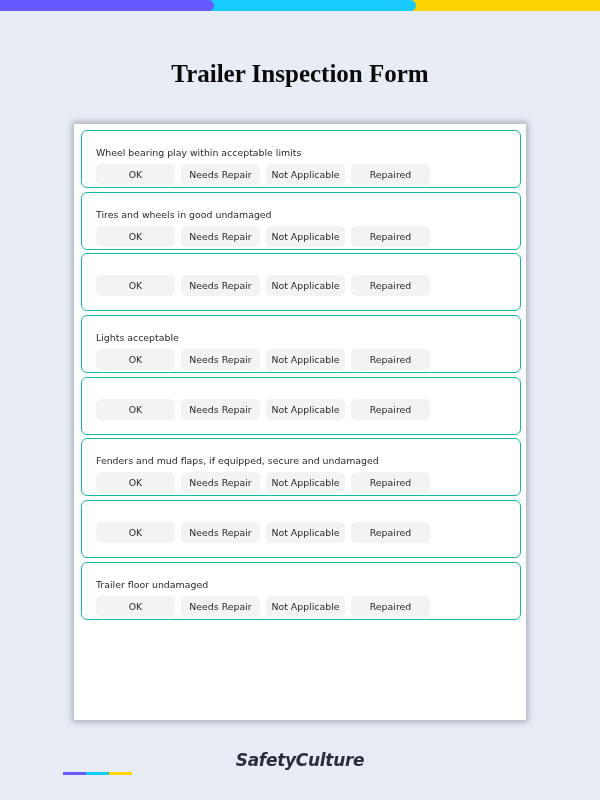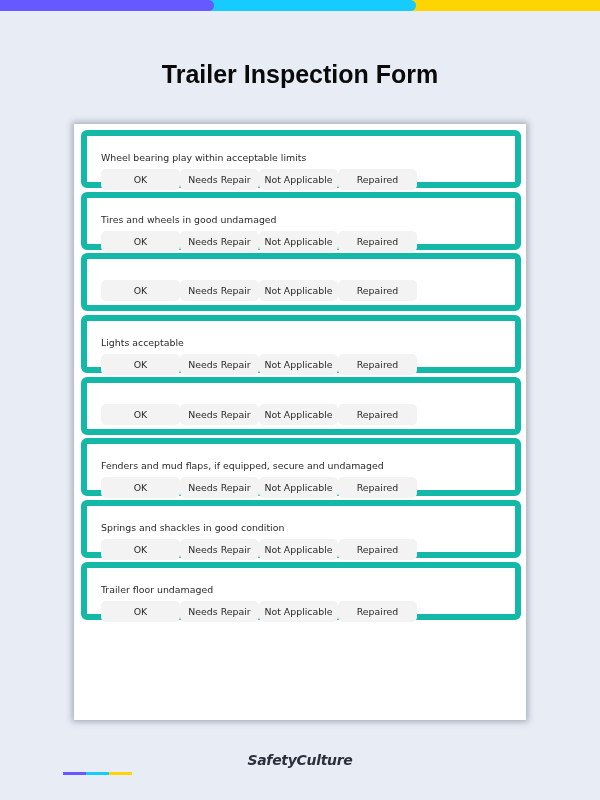--- a/index.html
+++ b/index.html
@@ -11,68 +11,68 @@
     }
     .topbar { position: absolute; top: 0; left: 0; width: 600px; height: 11px; }
     .seg { position: absolute; top: 0; height: 11px; }
     .seg1 { left: 0; width: 214px; z-index: 3; border-radius: 0 6px 6px 0; }
     .seg2 { left: 0; width: 416px; z-index: 2; border-radius: 0 6px 6px 0; }
     .seg3 { left: 0; width: 600px; z-index: 1; }
 
     .title {
       position: absolute; top: 60px; left: 0; width: 600px;
       text-align: center;
-      font-family: Liberation Sans, sans-serif;
+      font-family: Liberation Serif, serif;
       font-weight: bold;
       font-size: 25px;
       color: #0a0a0a;
       letter-spacing: 0px;
     }
 
     .panel {
       position: absolute; left: 74px; top: 124px; width: 452px; height: 596px;
       background: #ffffff;
       box-shadow: 0 0 6px 2px rgba(90,95,110,0.45);
       padding: 6px 5px 0 7px;
     }
     .card {
       width: 440px; height: 58px;
-      border: 6px solid #14b8a6;
+      border: 1px solid #14b8a6;
       border-radius: 6px;
       background: #fff;
       margin-bottom: 3.7px;
       padding: 16px 0 0 14px;
       position: relative;
     }
     .card-label {
       font-size: 9.4px;
       color: #2a2a2a;
       line-height: 12px;
       height: 12px;
       white-space: nowrap;
     }
-    .btn-row { display: flex; margin-top: 5px; }
+    .btn-row { display: flex; gap: 6px; margin-top: 5px; }
     .btn {
       width: 79px; height: 21px;
       background: #f3f3f3;
       border-radius: 5px;
       font-size: 9.4px;
       color: #2a2a2a;
       display: flex; align-items: center; justify-content: center;
       white-space: nowrap;
     }
 
     .logo {
       position: absolute; left: 0; top: 750px; width: 600px; text-align: center;
     }
     .logo-text {
       display: inline-block;
       font-family: "DejaVu Sans", sans-serif;
       font-weight: bold; font-style: italic;
-      font-size: 14px;
+      font-size: 17px;
       color: #2b2f3a;
       letter-spacing: -0.3px;
       position: relative;
     }
     .logo-underline {
       position: absolute; left: 63px; top: 22px; width: 69px; height: 3px; display: flex;
     }
     .logo-underline span { flex: 1; height: 3px; }
   </style>
 </head>
@@ -133,21 +133,20 @@
     <div class="card">
       <div class="card-label">Fenders and mud flaps, if equipped, secure and undamaged</div>
       <div class="btn-row">
         <div class="btn">OK</div>
         <div class="btn">Needs Repair</div>
         <div class="btn">Not Applicable</div>
         <div class="btn">Repaired</div>
       </div>
     </div>
     <div class="card">
-      <div class="card-label">Springs and shackles in good condition</div>
       <div class="btn-row">
         <div class="btn">OK</div>
         <div class="btn">Needs Repair</div>
         <div class="btn">Not Applicable</div>
         <div class="btn">Repaired</div>
       </div>
     </div>
     <div class="card">
       <div class="card-label">Trailer floor undamaged</div>
       <div class="btn-row">

